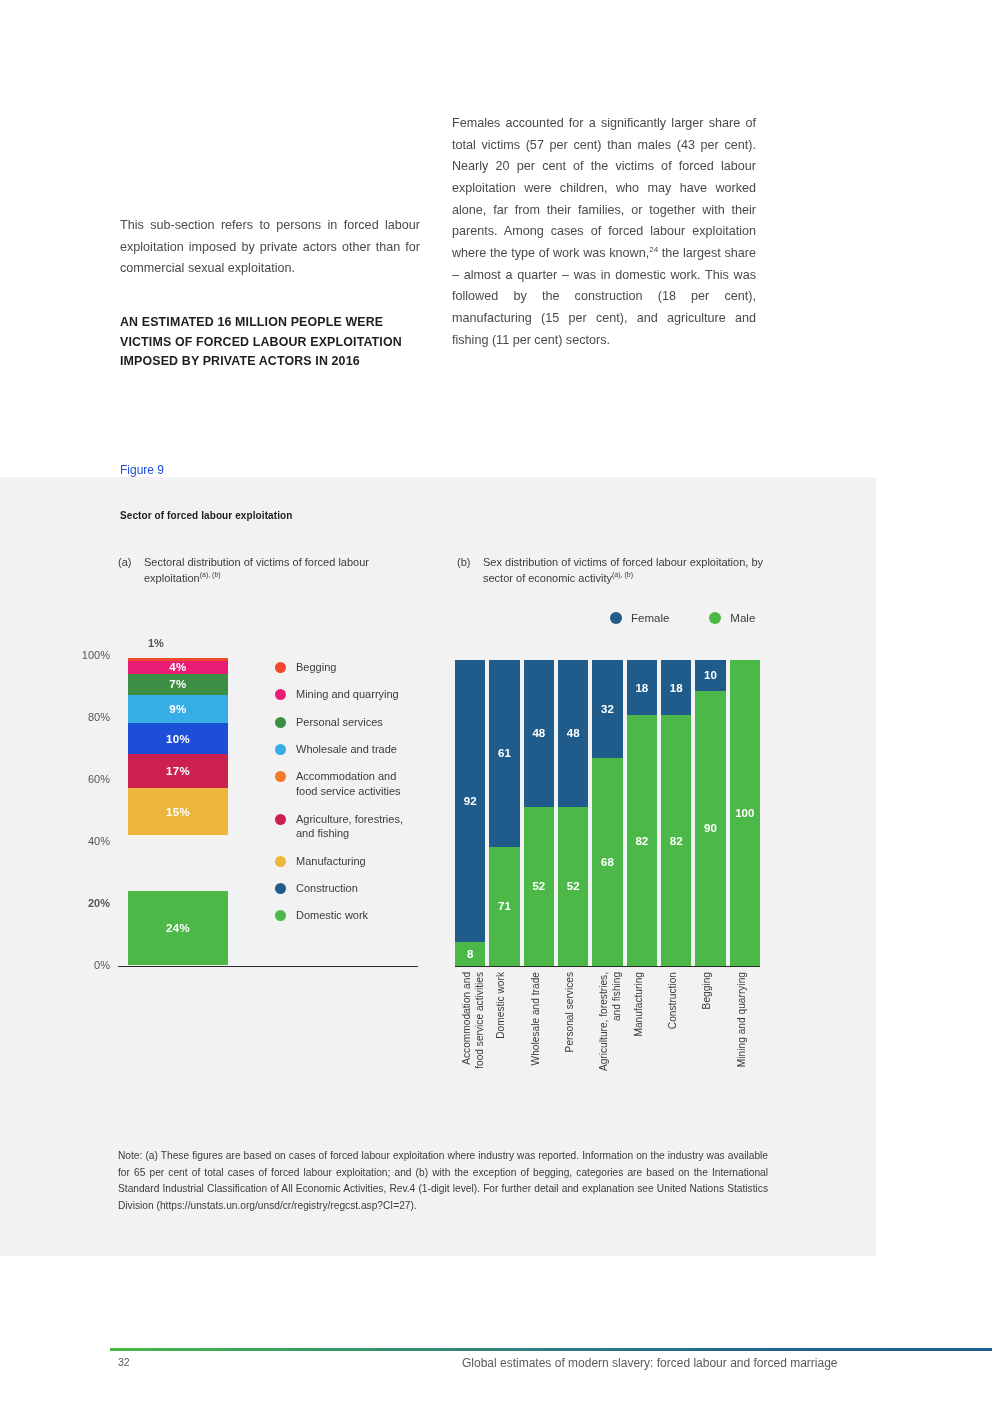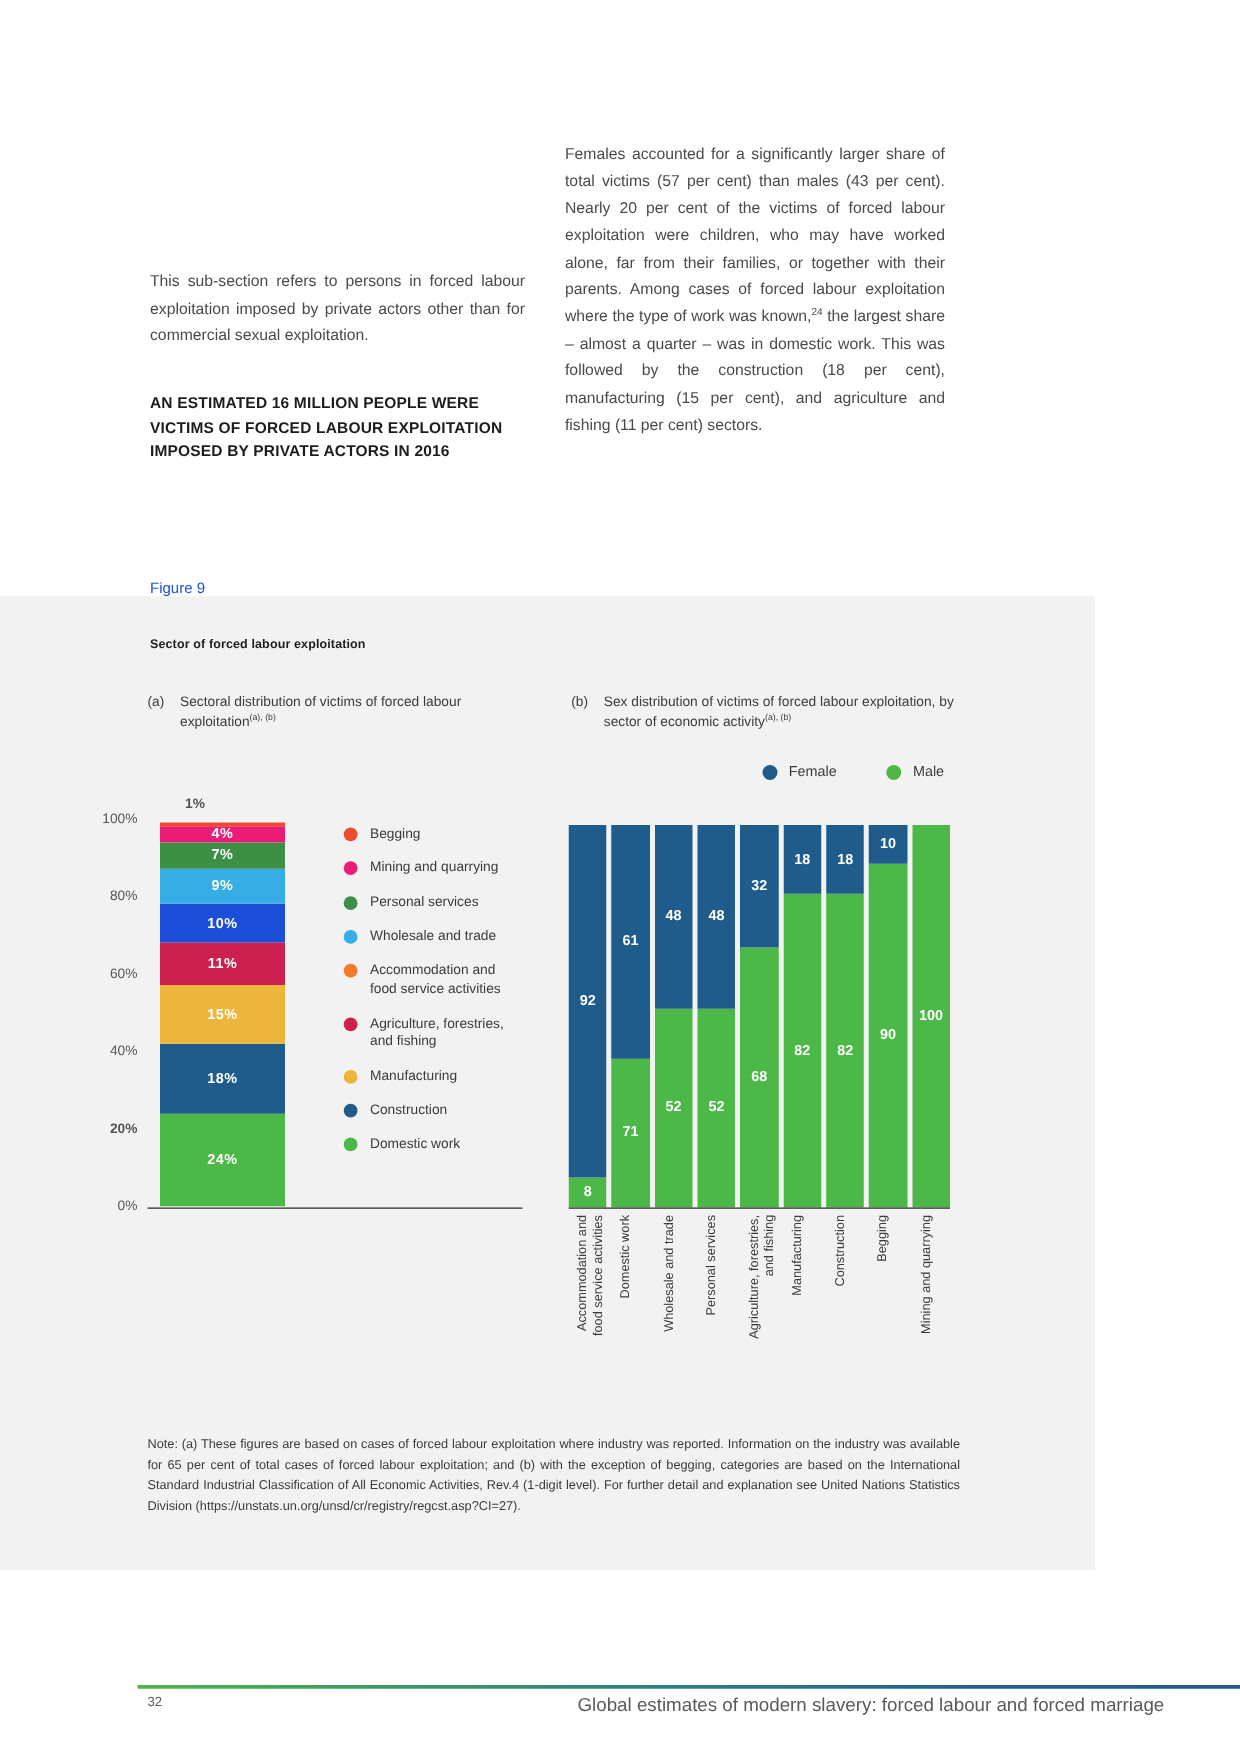--- a/index.html
+++ b/index.html
@@ -123,21 +123,21 @@
 
   
   .foot-rule{
     position:absolute;left:110px;top:1348px;width:882px;height:2.6px;
     background:linear-gradient(to right,#4cb847 0%,#3a9b63 22%,#2d7f80 48%,#23628f 74%,#1f5c8b 100%);
   }
   .foot-page{
     position:absolute;left:118px;top:1356px;font-size:10.5px;color:#5a5a5a;
   }
   .foot-txt{
-    position:absolute;left:462px;top:1356px;font-size:15px;color:#5a5a5a;
+    position:absolute;left:462px;top:1356px;font-size:12px;color:#5a5a5a;
   }
 </style>
 </head>
 <body>
 
 <div class="article">
 
 
   <div class="col-left">This sub-section refers to persons in forced labour exploitation imposed by private actors other than for commercial sexual exploitation.</div>
 
@@ -169,23 +169,22 @@
   <div id="ytA">
       <div class="ylabA" style="top: 310px;">0%</div>
       <div class="ylabA" style="top: 248px; font-weight: bold;">20%</div>
       <div class="ylabA" style="top: 186px;">40%</div>
       <div class="ylabA" style="top: 124px;">60%</div>
       <div class="ylabA" style="top: 62px;">80%</div>
       <div class="ylabA" style="top: 0px;">100%</div>
     </div>
   <div class="barA" id="barA">
       <div class="segA" style="bottom: 0px; height: 74.4px; background: rgb(76, 184, 71);">24%</div>
-      <div class="segA" style="bottom: 74.4px; height: 55.8px; background: rgb(31, 92, 139);">18%</div>
       <div class="segA" style="bottom: 130.2px; height: 46.5px; background: rgb(236, 182, 60);">15%</div>
-      <div class="segA" style="bottom: 176.7px; height: 34.1px; background: rgb(204, 33, 80);">11%</div>
+      <div class="segA" style="bottom: 176.7px; height: 34.1px; background: rgb(204, 33, 80);">17%</div>
       <div class="segA" style="bottom: 210.8px; height: 31px; background: #1d4ed8;">10%</div>
       <div class="segA" style="bottom: 241.8px; height: 27.9px; background: rgb(54, 173, 228);">9%</div>
       <div class="segA" style="bottom: 269.7px; height: 21.7px; background: rgb(60, 143, 69);">7%</div>
       <div class="segA" style="bottom: 291.4px; height: 12.4px; background: rgb(234, 29, 118);">4%</div>
       <div class="segA" style="bottom: 303.8px; height: 3.1px; background: rgb(239, 74, 43);"></div>
     </div>
 </div>
 <div class="axisA-line"></div>
 <div class="legendA" id="legendA">
     <div class="legA-row">

